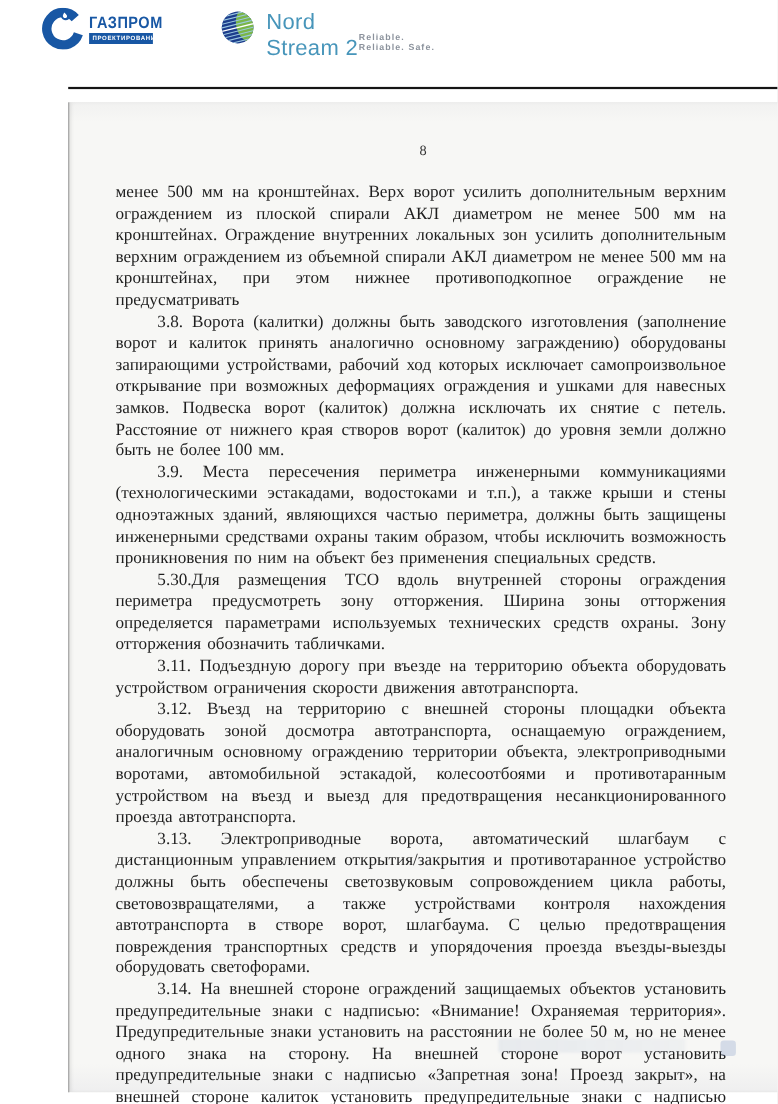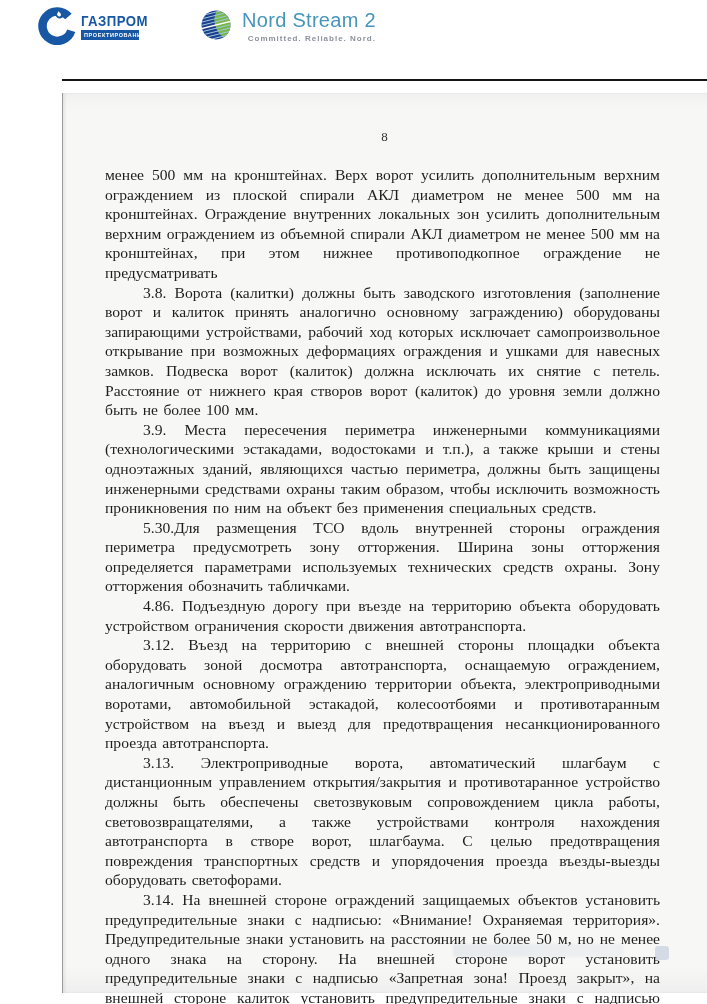--- a/index.html
+++ b/index.html
@@ -17,21 +17,21 @@
     color:#1857a4;letter-spacing:.5px;line-height:15px;margin-top:6px;
     transform:scaleX(.88);transform-origin:left;
   }
   .gz-sub{
     margin-top:2px;background:#1857a4;color:#fff;font-family:"Liberation Sans", sans-serif;
     font-size:5.5px;font-weight:bold;letter-spacing:.6px;padding:2px 3px 2px 3px;
     width:52px;text-align:center;line-height:6px;
   }
   .nordstream{position:absolute;left:198px;top:5px;width:200px;height:42px;display:flex;}
   .ns-globe{width:36px;height:36px;flex:0 0 auto;margin-top:2px;}
-  .ns-text{margin-left:8px;display:flex;flex-direction:column;align-items:center;}
+  .ns-text{margin-left:8px;display:flex;flex-direction:row;}
   .ns-title{
     font-family:"Liberation Sans", sans-serif;font-size:20px;color:#4795ba;
     letter-spacing:.3px;line-height:24px;margin-top:3px;font-weight:400;
   }
   .ns-tagline{
     font-family:"Liberation Sans", sans-serif;font-size:8px;color:#8b929c;
     letter-spacing:1px;margin-top:2px;align-self:flex-end;font-weight:bold;
   }
   .rule{position:absolute;top:79px;left:62px;width:645px;height:2px;background:#151515;}
   
@@ -101,37 +101,37 @@
             <line x1="0" y1="20" x2="40" y2="20" stroke="#ffffff" stroke-width="1.4"></line>
             <line x1="0" y1="23.5" x2="40" y2="23.5"></line>
             <line x1="0" y1="27" x2="40" y2="27"></line>
             <line x1="0" y1="30.5" x2="40" y2="30.5"></line>
             <line x1="0" y1="34" x2="40" y2="34"></line>
           </g>
         </g>
       </svg>
       <div class="ns-text">
         <div class="ns-title">Nord Stream 2</div>
-        <div class="ns-tagline">Committed. Reliable. Nord.</div>
+        <div class="ns-tagline">Reliable. Reliable. Safe.</div>
       </div>
     </div>
 
   </div>
 
   <div class="rule"></div>
 
   <div class="scan">
     <div class="page-number">8</div>
 
     <div class="doc-body">
       <p class="para no-indent">менее 500 мм на кронштейнах. Верх ворот усилить дополнительным верхним ограждением из плоской спирали АКЛ диаметром не менее 500 мм на кронштейнах. Ограждение внутренних локальных зон усилить дополнительным верхним ограждением из объемной спирали АКЛ диаметром не менее 500 мм на кронштейнах, при этом нижнее противоподкопное ограждение не предусматривать</p>
       <p class="para">3.8. Ворота (калитки) должны быть заводского изготовления (заполнение ворот и калиток принять аналогично основному заграждению) оборудованы запирающими устройствами, рабочий ход которых исключает самопроизвольное открывание при возможных деформациях ограждения и ушками для навесных замков. Подвеска ворот (калиток) должна исключать их снятие с петель. Расстояние от нижнего края створов ворот (калиток) до уровня земли должно быть не более 100 мм.</p>
       <p class="para">3.9. Места пересечения периметра инженерными коммуникациями (технологическими эстакадами, водостоками и т.п.), а также крыши и стены одноэтажных зданий, являющихся частью периметра, должны быть защищены инженерными средствами охраны таким образом, чтобы исключить возможность проникновения по ним на объект без применения специальных средств.</p>
       <p class="para">5.30.Для размещения ТСО вдоль внутренней стороны ограждения периметра предусмотреть зону отторжения. Ширина зоны отторжения определяется параметрами используемых технических средств охраны. Зону отторжения обозначить табличками.</p>
-      <p class="para">4.86. Подъездную дорогу при въезде на территорию объекта оборудовать устройством ограничения скорости движения автотранспорта.</p>
+      <p class="para">3.11. Подъездную дорогу при въезде на территорию объекта оборудовать устройством ограничения скорости движения автотранспорта.</p>
       <p class="para">3.12. Въезд на территорию с внешней стороны площадки объекта оборудовать зоной досмотра автотранспорта, оснащаемую ограждением, аналогичным основному ограждению территории объекта, электроприводными воротами, автомобильной эстакадой, колесоотбоями и противотаранным устройством на въезд и выезд для предотвращения несанкционированного проезда автотранспорта.</p>
       <p class="para">3.13. Электроприводные ворота, автоматический шлагбаум с дистанционным управлением открытия/закрытия и противотаранное устройство должны быть обеспечены светозвуковым сопровождением цикла работы, световозвращателями, а также устройствами контроля нахождения автотранспорта в створе ворот, шлагбаума. С целью предотвращения повреждения транспортных средств и упорядочения проезда въезды-выезды оборудовать светофорами.</p>
       <p class="para">3.14. На внешней стороне ограждений защищаемых объектов установить предупредительные знаки с надписью: «Внимание! Охраняемая территория». Предупредительные знаки установить на расстоянии не более 50 м, но не менее одного знака на сторону. На внешней стороне ворот установить предупредительные знаки с надписью «Запретная зона! Проезд закрыт», на внешней стороне калиток установить предупредительные знаки с надписью «Запретная зона! Проход запрещен».</p>
 
     </div>
 
     <div class="watermark"></div>
     <div class="watermark-mark"></div>
   </div>
 

